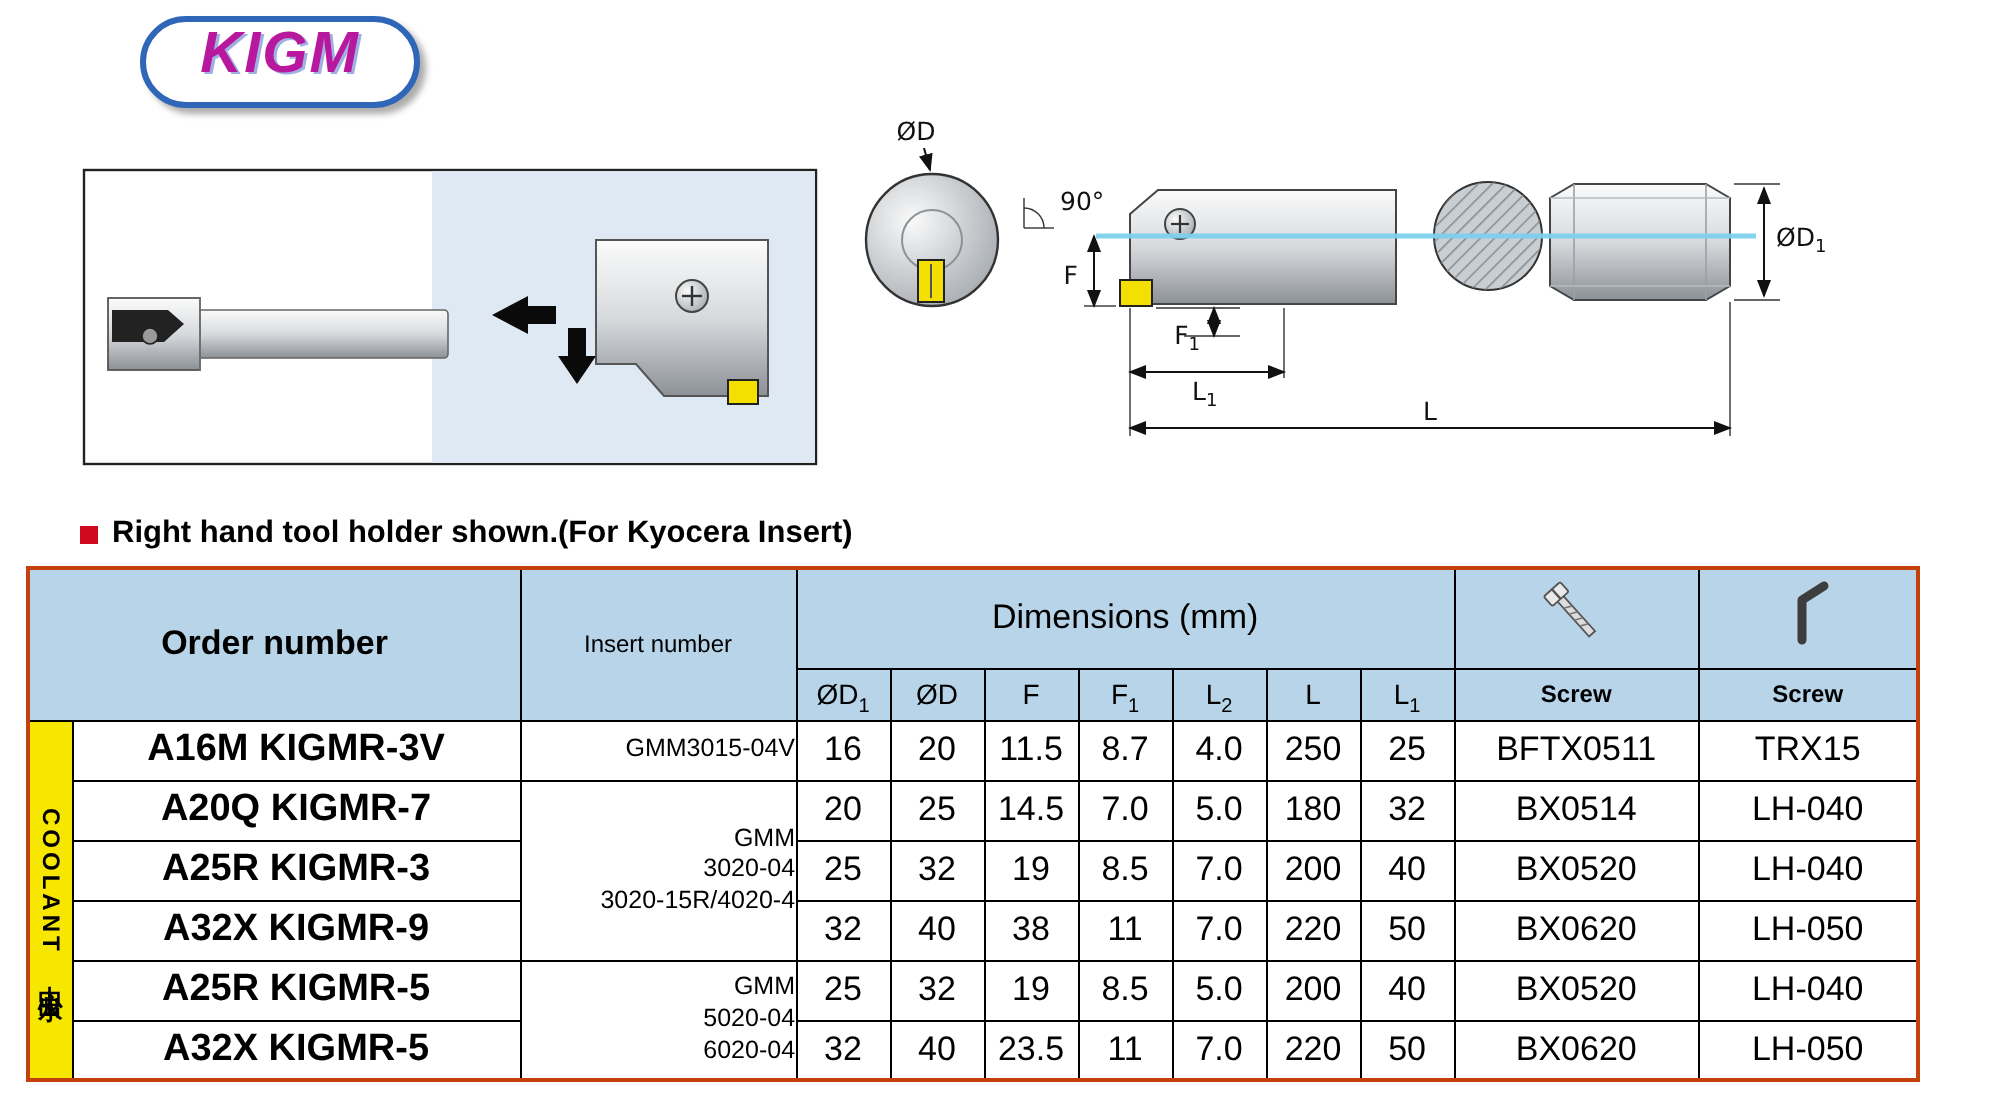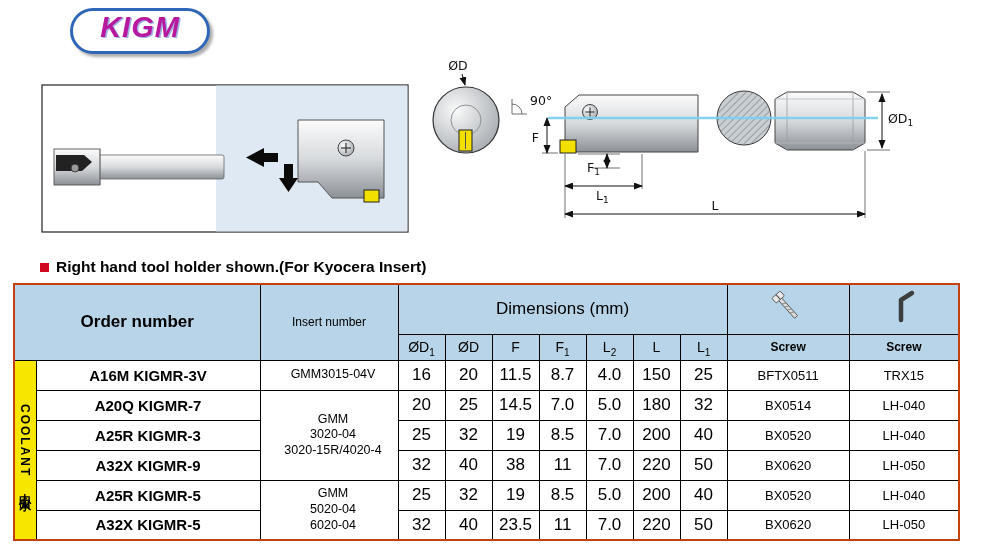--- a/index.html
+++ b/index.html
@@ -52,24 +52,24 @@
   thead th{background:var(--header_blue)}
   thead tr.h1{height:50px}
   thead tr.h2{height:26px}
   tbody tr{height:30px}
   .h-order{font-size:17px;font-weight:bold}
   .h-insert{font-size:12px;font-weight:normal}
   .h-dims{font-size:17px;font-weight:normal}
   .h-sub{font-size:14px;font-weight:normal}
   .h-sub sub,.td-insert sub{font-size:10px}
   .h-sw{font-size:12px;font-weight:bold}
-  .td-order{font-size:15px;font-weight:bold}
-  .td-insert{text-align:center;font-size:12.5px;padding-left:8px;white-space:pre-line;line-height:1.25}
+  .td-order{font-size:19px;font-weight:bold}
+  .td-insert{text-align:right;font-size:12.5px;padding-left:8px;white-space:pre-line;line-height:1.25}
   .td-dim{font-size:17px}
-  .td-screw,.td-wrench{font-size:13px}
+  .td-screw,.td-wrench{font-size:17px}
   td.coolant{background:var(--coolant_yellow);padding:0}
   .vtext{
     writing-mode:vertical-rl;display:inline-block;
     font-size:12px;font-weight:bold;letter-spacing:2px;line-height:1;
   }
   sub{line-height:0}
 </style>
 </head>
 <body>
 
@@ -243,21 +243,21 @@
     <tbody>
       <tr>
         <td class="coolant" rowspan="6"><span class="vtext">COOLANT 中心出水</span></td>
         <td class="td-order">A16M KIGMR-3V</td>
         <td class="td-insert">GMM3015-04V</td>
         <td class="td-dim">16</td>
         <td class="td-dim">20</td>
         <td class="td-dim">11.5</td>
         <td class="td-dim">8.7</td>
         <td class="td-dim">4.0</td>
-        <td class="td-dim">150</td>
+        <td class="td-dim">250</td>
         <td class="td-dim">25</td>
         <td class="td-screw">BFTX0511</td>
         <td class="td-wrench">TRX15</td>
       </tr>
       <tr>
         <td class="td-order">A20Q KIGMR-7</td>
         <td class="td-insert" rowspan="3">GMM
 3020-04
 3020-15R/4020-4</td>
         <td class="td-dim">20</td>

